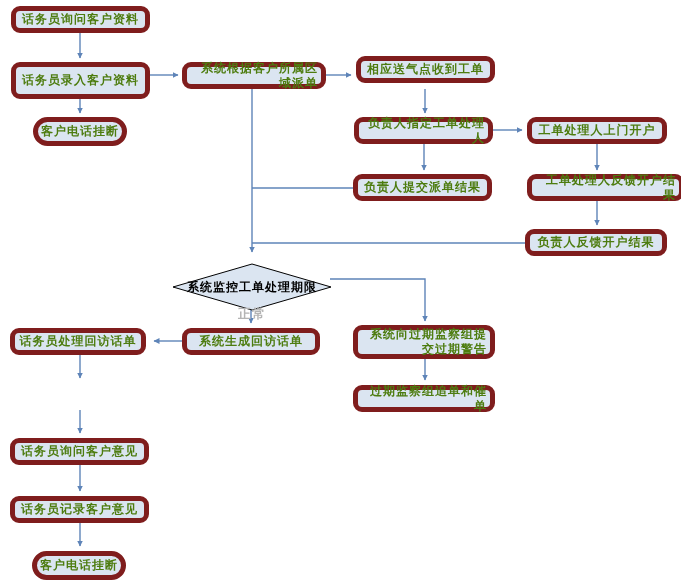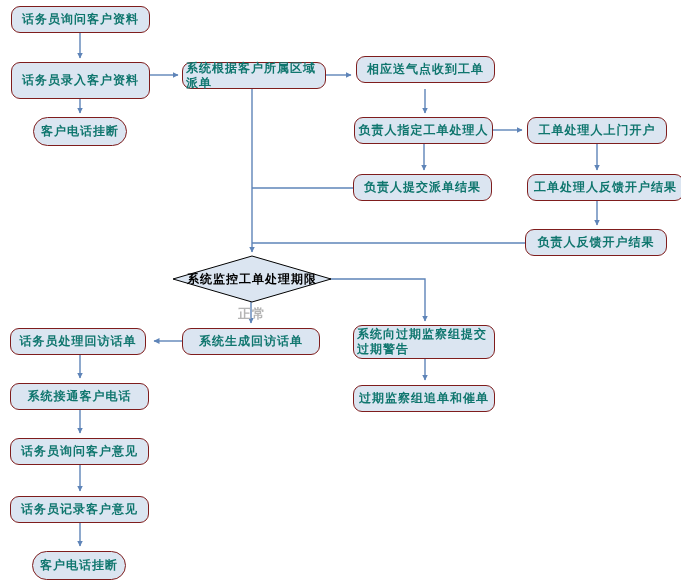--- a/index.html
+++ b/index.html
@@ -7,29 +7,29 @@
     position:relative;
     width:681px;height:587px;
     background:#ffffff;
     font-family:"DejaVu Sans","Liberation Sans",sans-serif;
     overflow:hidden;
   }
   .node{
     position:absolute;
     box-sizing:border-box;
     background:#dbe5f1;
-    border:1px solid #7f1d1d;
+    border:5px solid #7f1d1d;
     border-radius:9px;
     display:flex;
     align-items:center;
     justify-content:center;
-    text-align:left;
+    text-align:right;
     font-size:12px;
     font-weight:bold;
-    color:#0f766e;
+    color:#4d7c0f;
     letter-spacing:1px;
     line-height:1.25;
     padding:1px 3px;
   }
   .terminal{border-radius:15px;}
   .wires{position:absolute;left:0;top:0;pointer-events:none;}
   .diamond-wrap{position:absolute;}
   .diamond-label{
     position:absolute;
     display:flex;align-items:center;justify-content:center;
@@ -83,31 +83,30 @@
   <div class="node" style="left:11px;  top:62px;  width:139px; height:37px;">话务员录入客户资料</div>
   <div class="node terminal" style="left:33px; top:117px; width:94px; height:29px;">客户电话挂断</div>
   <div class="node" style="left:182px; top:62px;  width:144px; height:27px;">系统根据客户所属区域派单</div>
   <div class="node" style="left:356px; top:56px;  width:139px; height:27px;">相应送气点收到工单</div>
   <div class="node" style="left:354px; top:117px; width:139px; height:27px;">负责人指定工单处理人</div>
   <div class="node" style="left:527px; top:117px; width:140px; height:27px;">工单处理人上门开户</div>
   <div class="node" style="left:353px; top:174px; width:139px; height:27px;">负责人提交派单结果</div>
   <div class="node" style="left:527px; top:174px; width:157px; height:27px;">工单处理人反馈开户结果</div>
   <div class="node" style="left:525px; top:229px; width:142px; height:27px;">负责人反馈开户结果</div>
 
-  <div class="diamond-wrap" style="left:172px; top:255px; width:160px; height:48px;">
+  <div class="diamond-wrap" style="left:172px; top:263px; width:160px; height:48px;">
     <svg width="160" height="48">
       <polygon points="80,1 159,24 80,47 1,24" fill="#dbe5f1" stroke="#000000" stroke-width="1"></polygon>
     </svg>
     <div class="diamond-label">系统监控工单处理期限</div>
   </div>
 
   <div class="edge-label" style="left:238px; top:305px;">正常</div>
 
   <div class="node" style="left:10px;  top:328px; width:136px; height:27px;">话务员处理回访话单</div>
   <div class="node" style="left:182px; top:328px; width:138px; height:27px;">系统生成回访话单</div>
   <div class="node" style="left:353px; top:325px; width:142px; height:34px;">系统向过期监察组提交过期警告</div>
   <div class="node" style="left:353px; top:385px; width:142px; height:27px;">过期监察组追单和催单</div>
-  <div class="node" style="left:10px;  top:383px; width:139px; height:27px;">系统接通客户电话</div>
   <div class="node" style="left:10px;  top:438px; width:139px; height:27px;">话务员询问客户意见</div>
   <div class="node" style="left:10px;  top:496px; width:139px; height:27px;">话务员记录客户意见</div>
   <div class="node terminal" style="left:32px; top:551px; width:94px; height:29px;">客户电话挂断</div>
 
 </div>
 
 </body></html>

